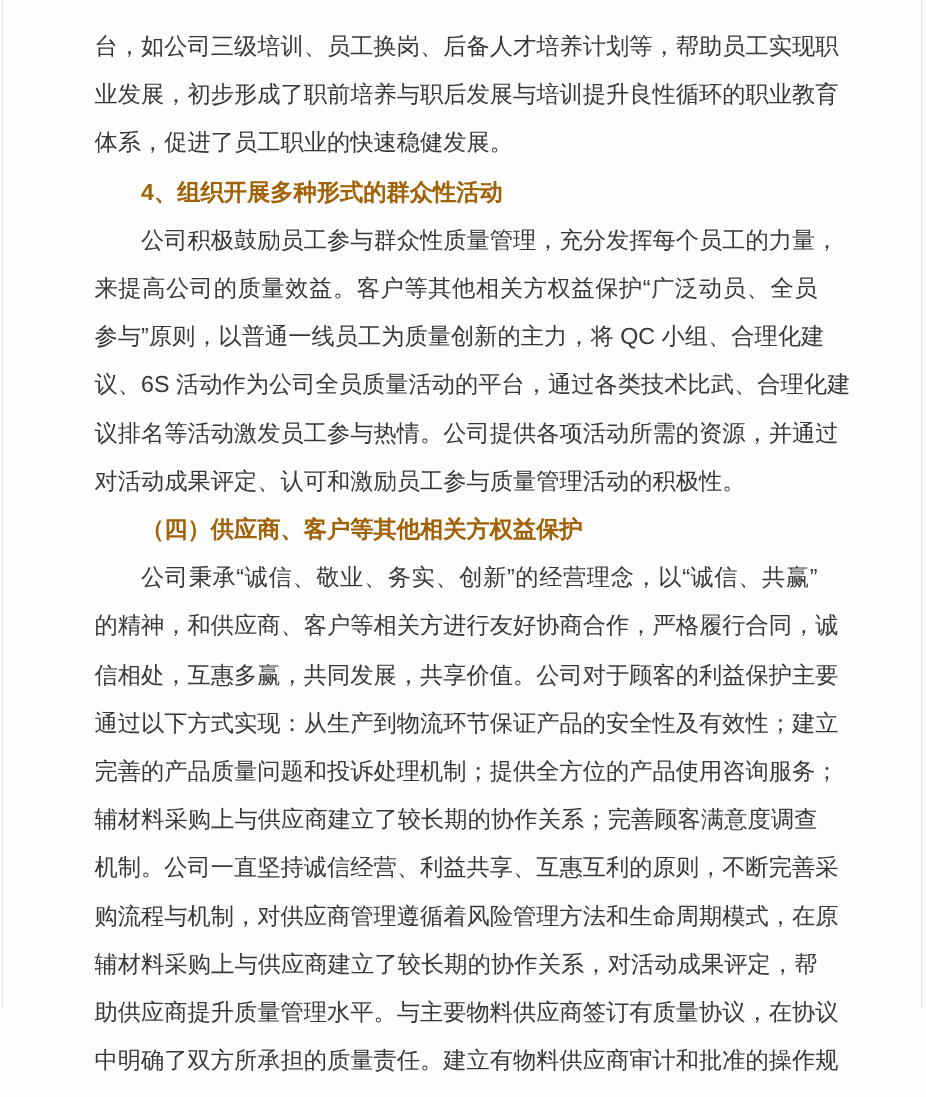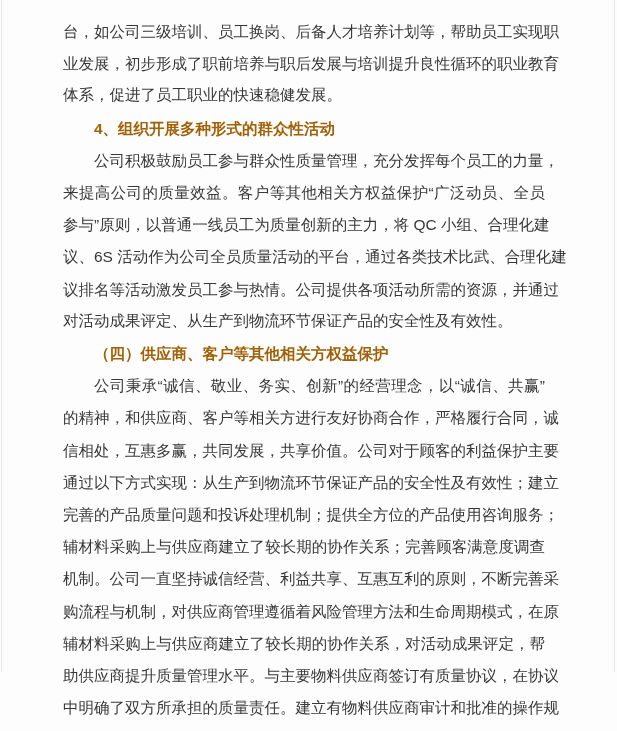--- a/index.html
+++ b/index.html
@@ -77,21 +77,21 @@
     </div>
 
     <div class="heading">4、组织开展多种形式的群众性活动</div>
 
     <div>
       <div class="line first">公司积极鼓励员工参与群众性质量管理，充分发挥每个员工的力量，</div>
       <div class="line">来提高公司的质量效益。客户等其他相关方权益保护“广泛动员、全员</div>
       <div class="line">参与”原则，以普通一线员工为质量创新的主力，将 QC 小组、合理化建</div>
       <div class="line">议、6S 活动作为公司全员质量活动的平台，通过各类技术比武、合理化建</div>
       <div class="line">议排名等活动激发员工参与热情。公司提供各项活动所需的资源，并通过</div>
-      <div class="line end">对活动成果评定、从生产到物流环节保证产品的安全性及有效性。</div>
+      <div class="line end">对活动成果评定、认可和激励员工参与质量管理活动的积极性。</div>
     </div>
 
     <div class="heading">（四）供应商、客户等其他相关方权益保护</div>
 
     <div>
       <div class="line first">公司秉承“诚信、敬业、务实、创新”的经营理念，以“诚信、共赢”</div>
       <div class="line">的精神，和供应商、客户等相关方进行友好协商合作，严格履行合同，诚</div>
       <div class="line">信相处，互惠多赢，共同发展，共享价值。公司对于顾客的利益保护主要</div>
       <div class="line">通过以下方式实现：从生产到物流环节保证产品的安全性及有效性；建立</div>
       <div class="line">完善的产品质量问题和投诉处理机制；提供全方位的产品使用咨询服务；</div>

